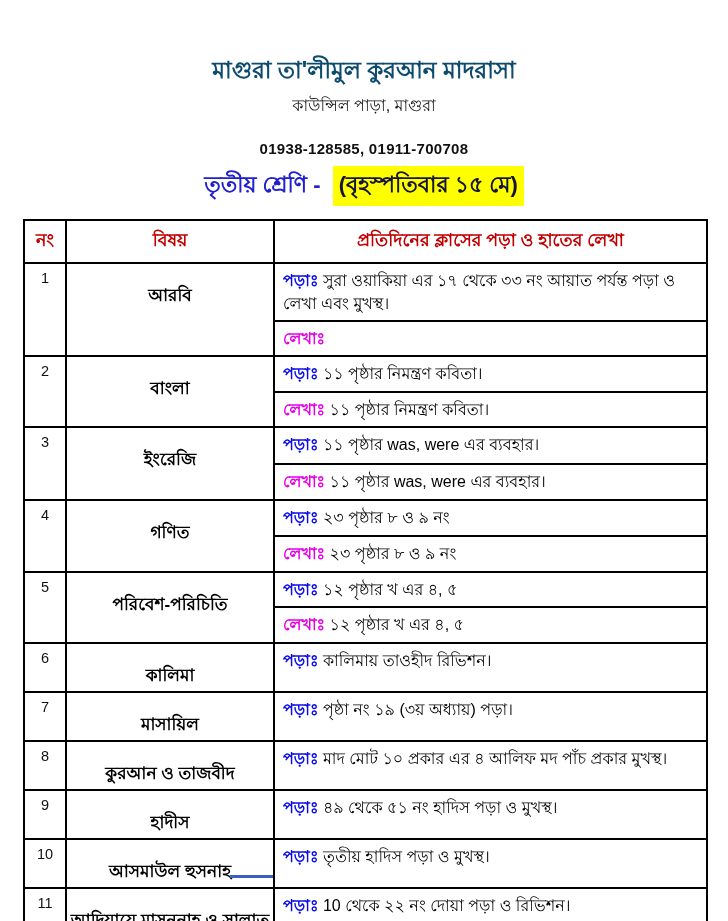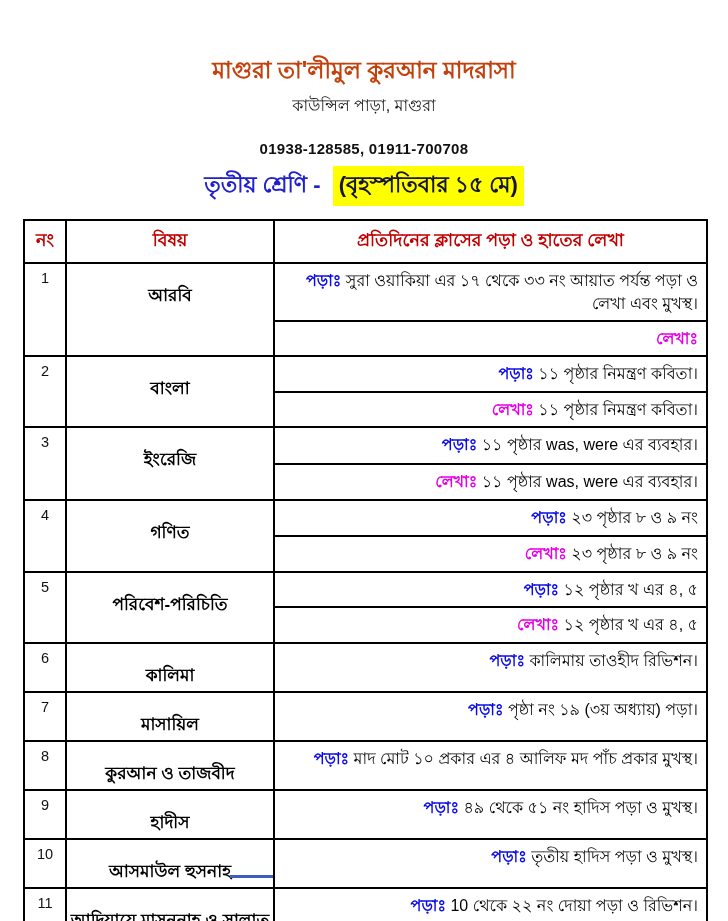--- a/index.html
+++ b/index.html
@@ -2,37 +2,37 @@
 <html style="--header_red: #c00000; --pora_blue: #0b0be8; --lekha_magenta: #e600e6; --class_blue: #2020cc; --highlight_yellow: #ffff00; --date_navy: #15153a; --border_black: #000000; --footer_mark_blue: #3b5fc0;"><head>
 <meta charset="utf-8">
 <style>
   html,body{margin:0;padding:0;background:#ffffff;}
   .page{
     position:relative;width:728px;height:921px;background:#ffffff;
     font-family:"Liberation Sans","DejaVu Sans",sans-serif;color:#000;
     overflow:hidden;
   }
   .doc-header{text-align:center;padding-top:56px;}
-  .title{font-size:23px;font-weight:bold;line-height:1.25;color:#c2410c;}
+  .title{font-size:23px;font-weight:bold;line-height:1.25;color:#0c4a6e;}
   .address{font-size:16px;margin-top:8px;color:#111;}
   .phones{font-size:15px;font-weight:bold;margin-top:20px;letter-spacing:.3px;color:#111;}
   .classline{font-size:22px;font-weight:bold;margin-top:9px;}
   .class-name{color:var(--class_blue,#2020cc);}
   .date-highlight{
     background:var(--highlight_yellow,#ffff00);
     color:var(--date_navy,#15153a);
     padding:1px 6px 2px 6px;margin-left:6px;display:inline-block;
   }
   table.lesson{
     border-collapse:collapse;table-layout:fixed;
     margin:13px 0 0 23px;width:683px;
   }
   .lesson th,.lesson td{
     border:2px solid var(--border_black,#000);
-    vertical-align:top;overflow:hidden;text-align:right;
+    vertical-align:top;overflow:hidden;
   }
   .lesson th{
     color:var(--header_red,#c00000);font-size:17.5px;font-weight:bold;
     text-align:center;padding:6px 2px;
   }
   col.c1{width:42px;} col.c2{width:208px;} col.c3{width:433px;}
   td.c-no{text-align:center;font-size:14.5px;padding-top:6px;color:#111;}
   td.c-subject{text-align:center;font-weight:bold;font-size:17px;padding-top:18px;}
   td.c-content{font-size:16px;padding:5px 8px;line-height:1.45;}
   .lbl{font-weight:bold;}

